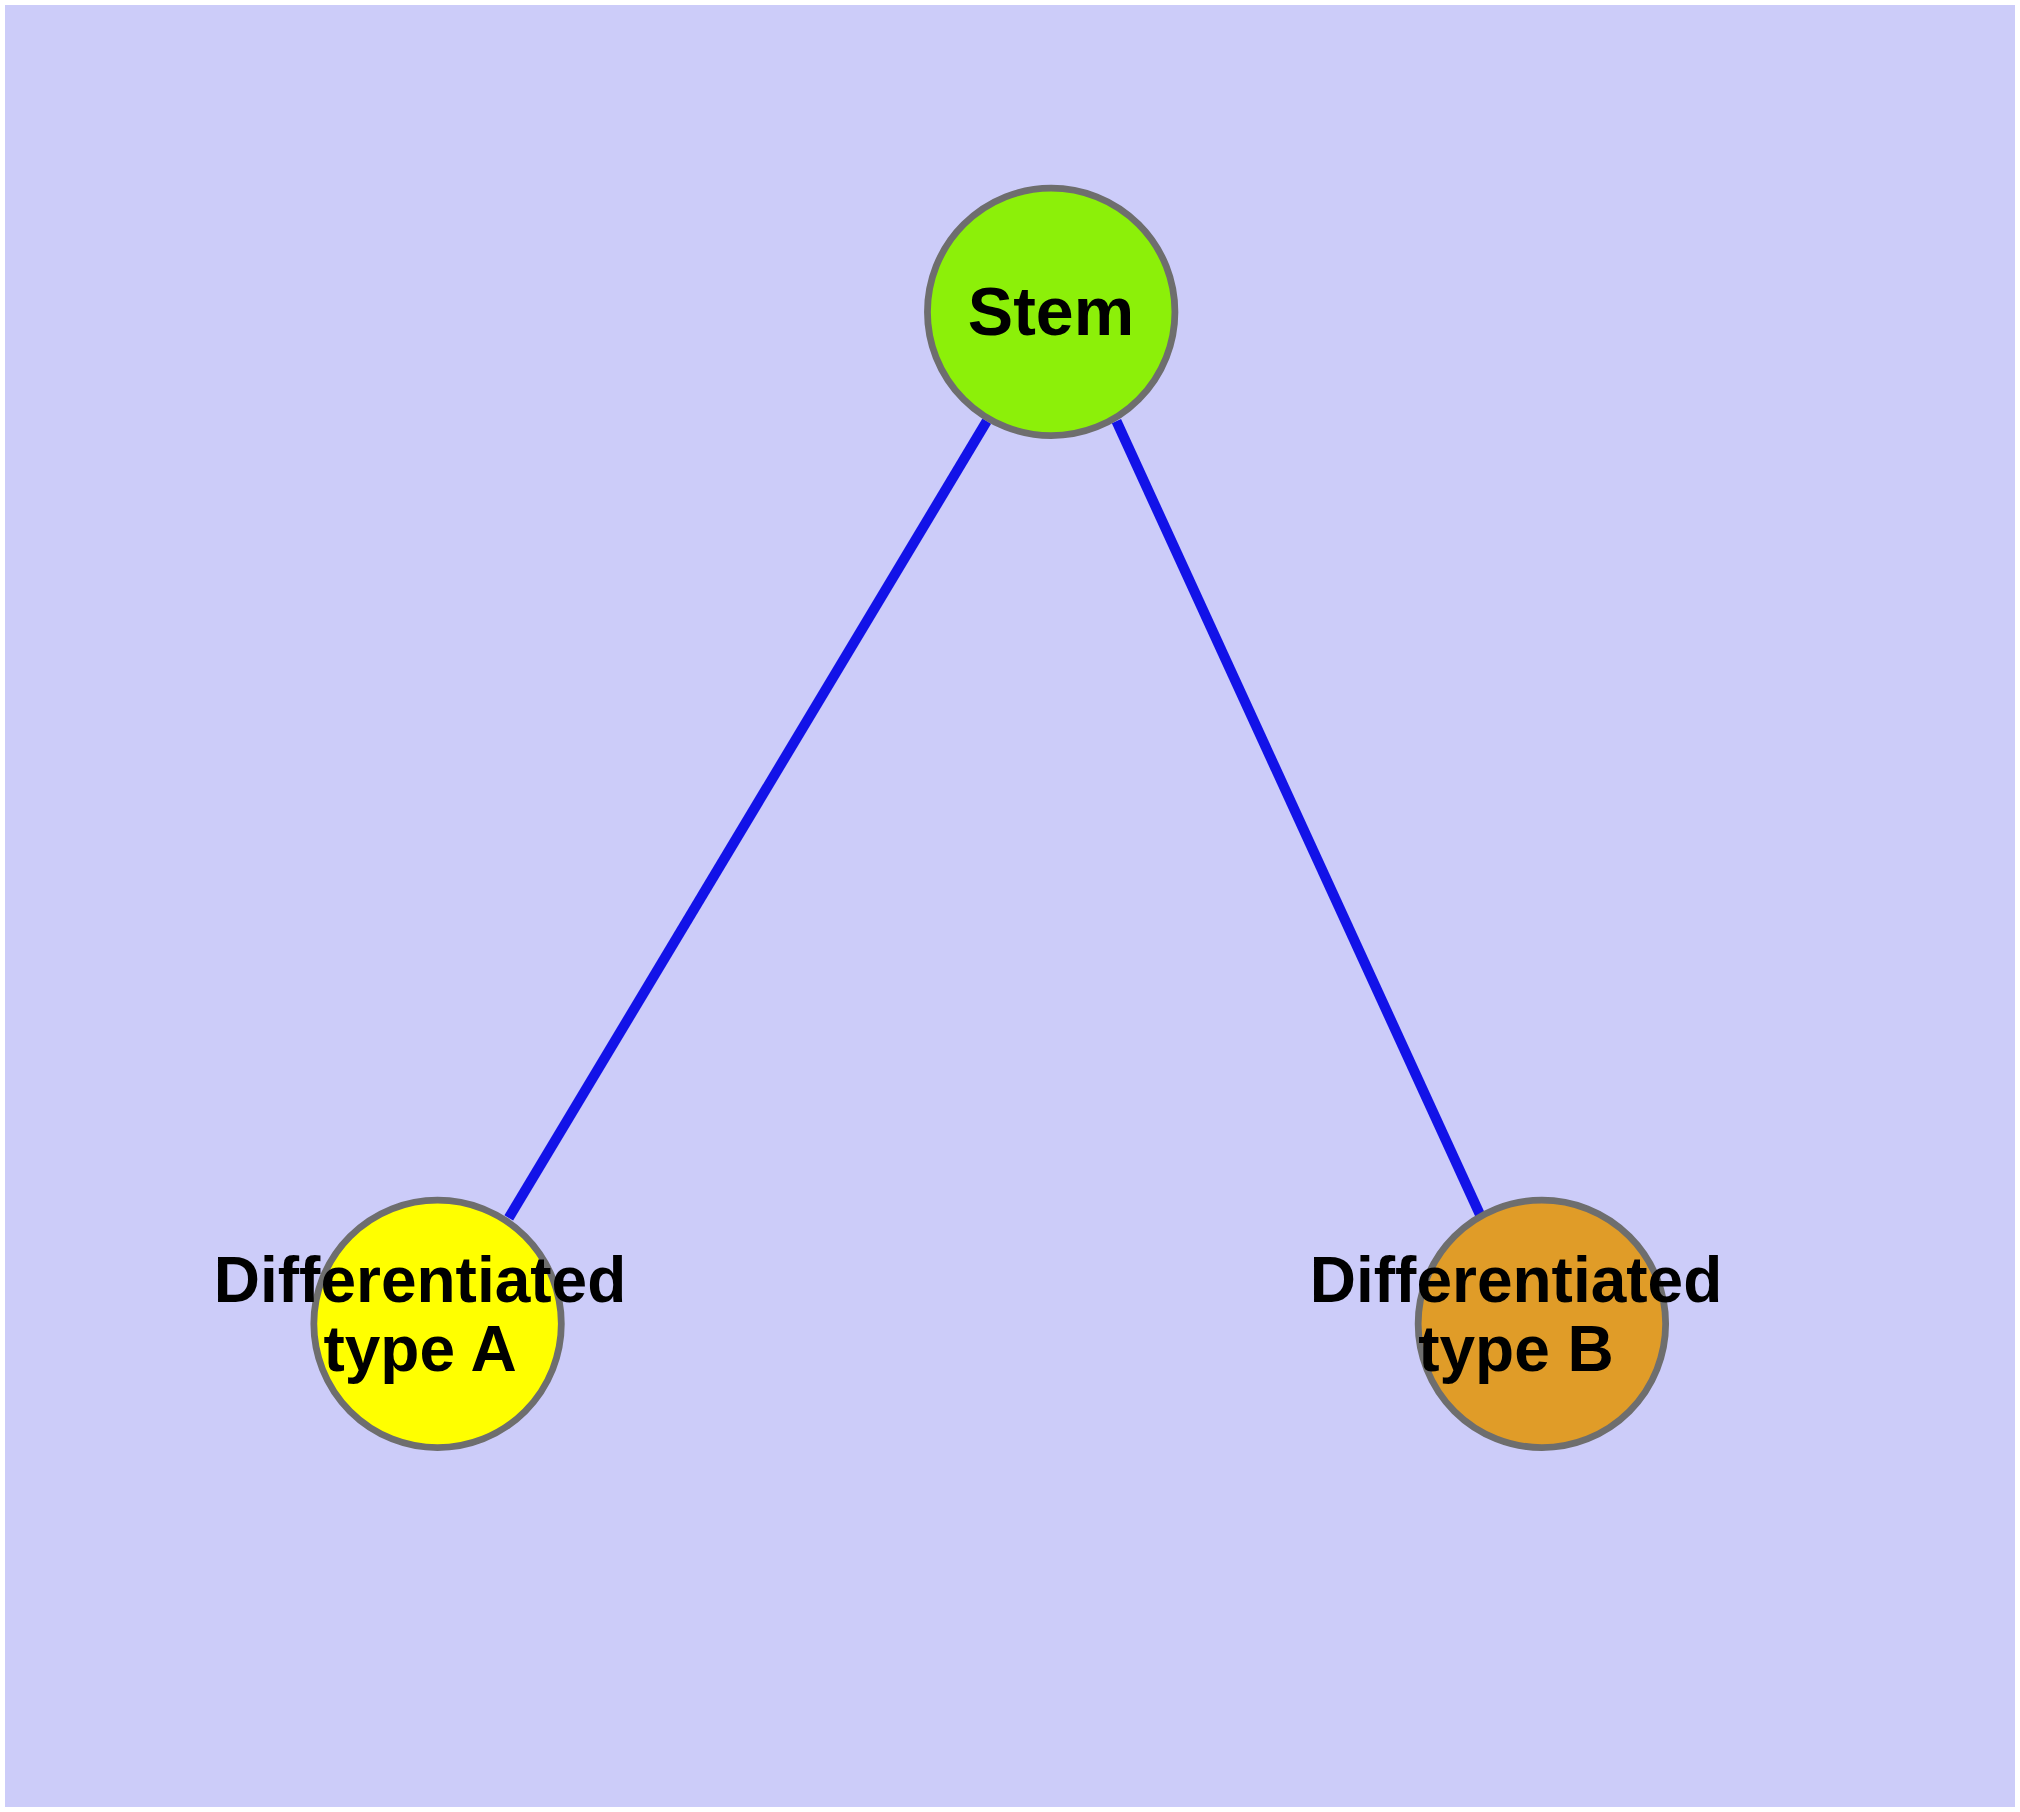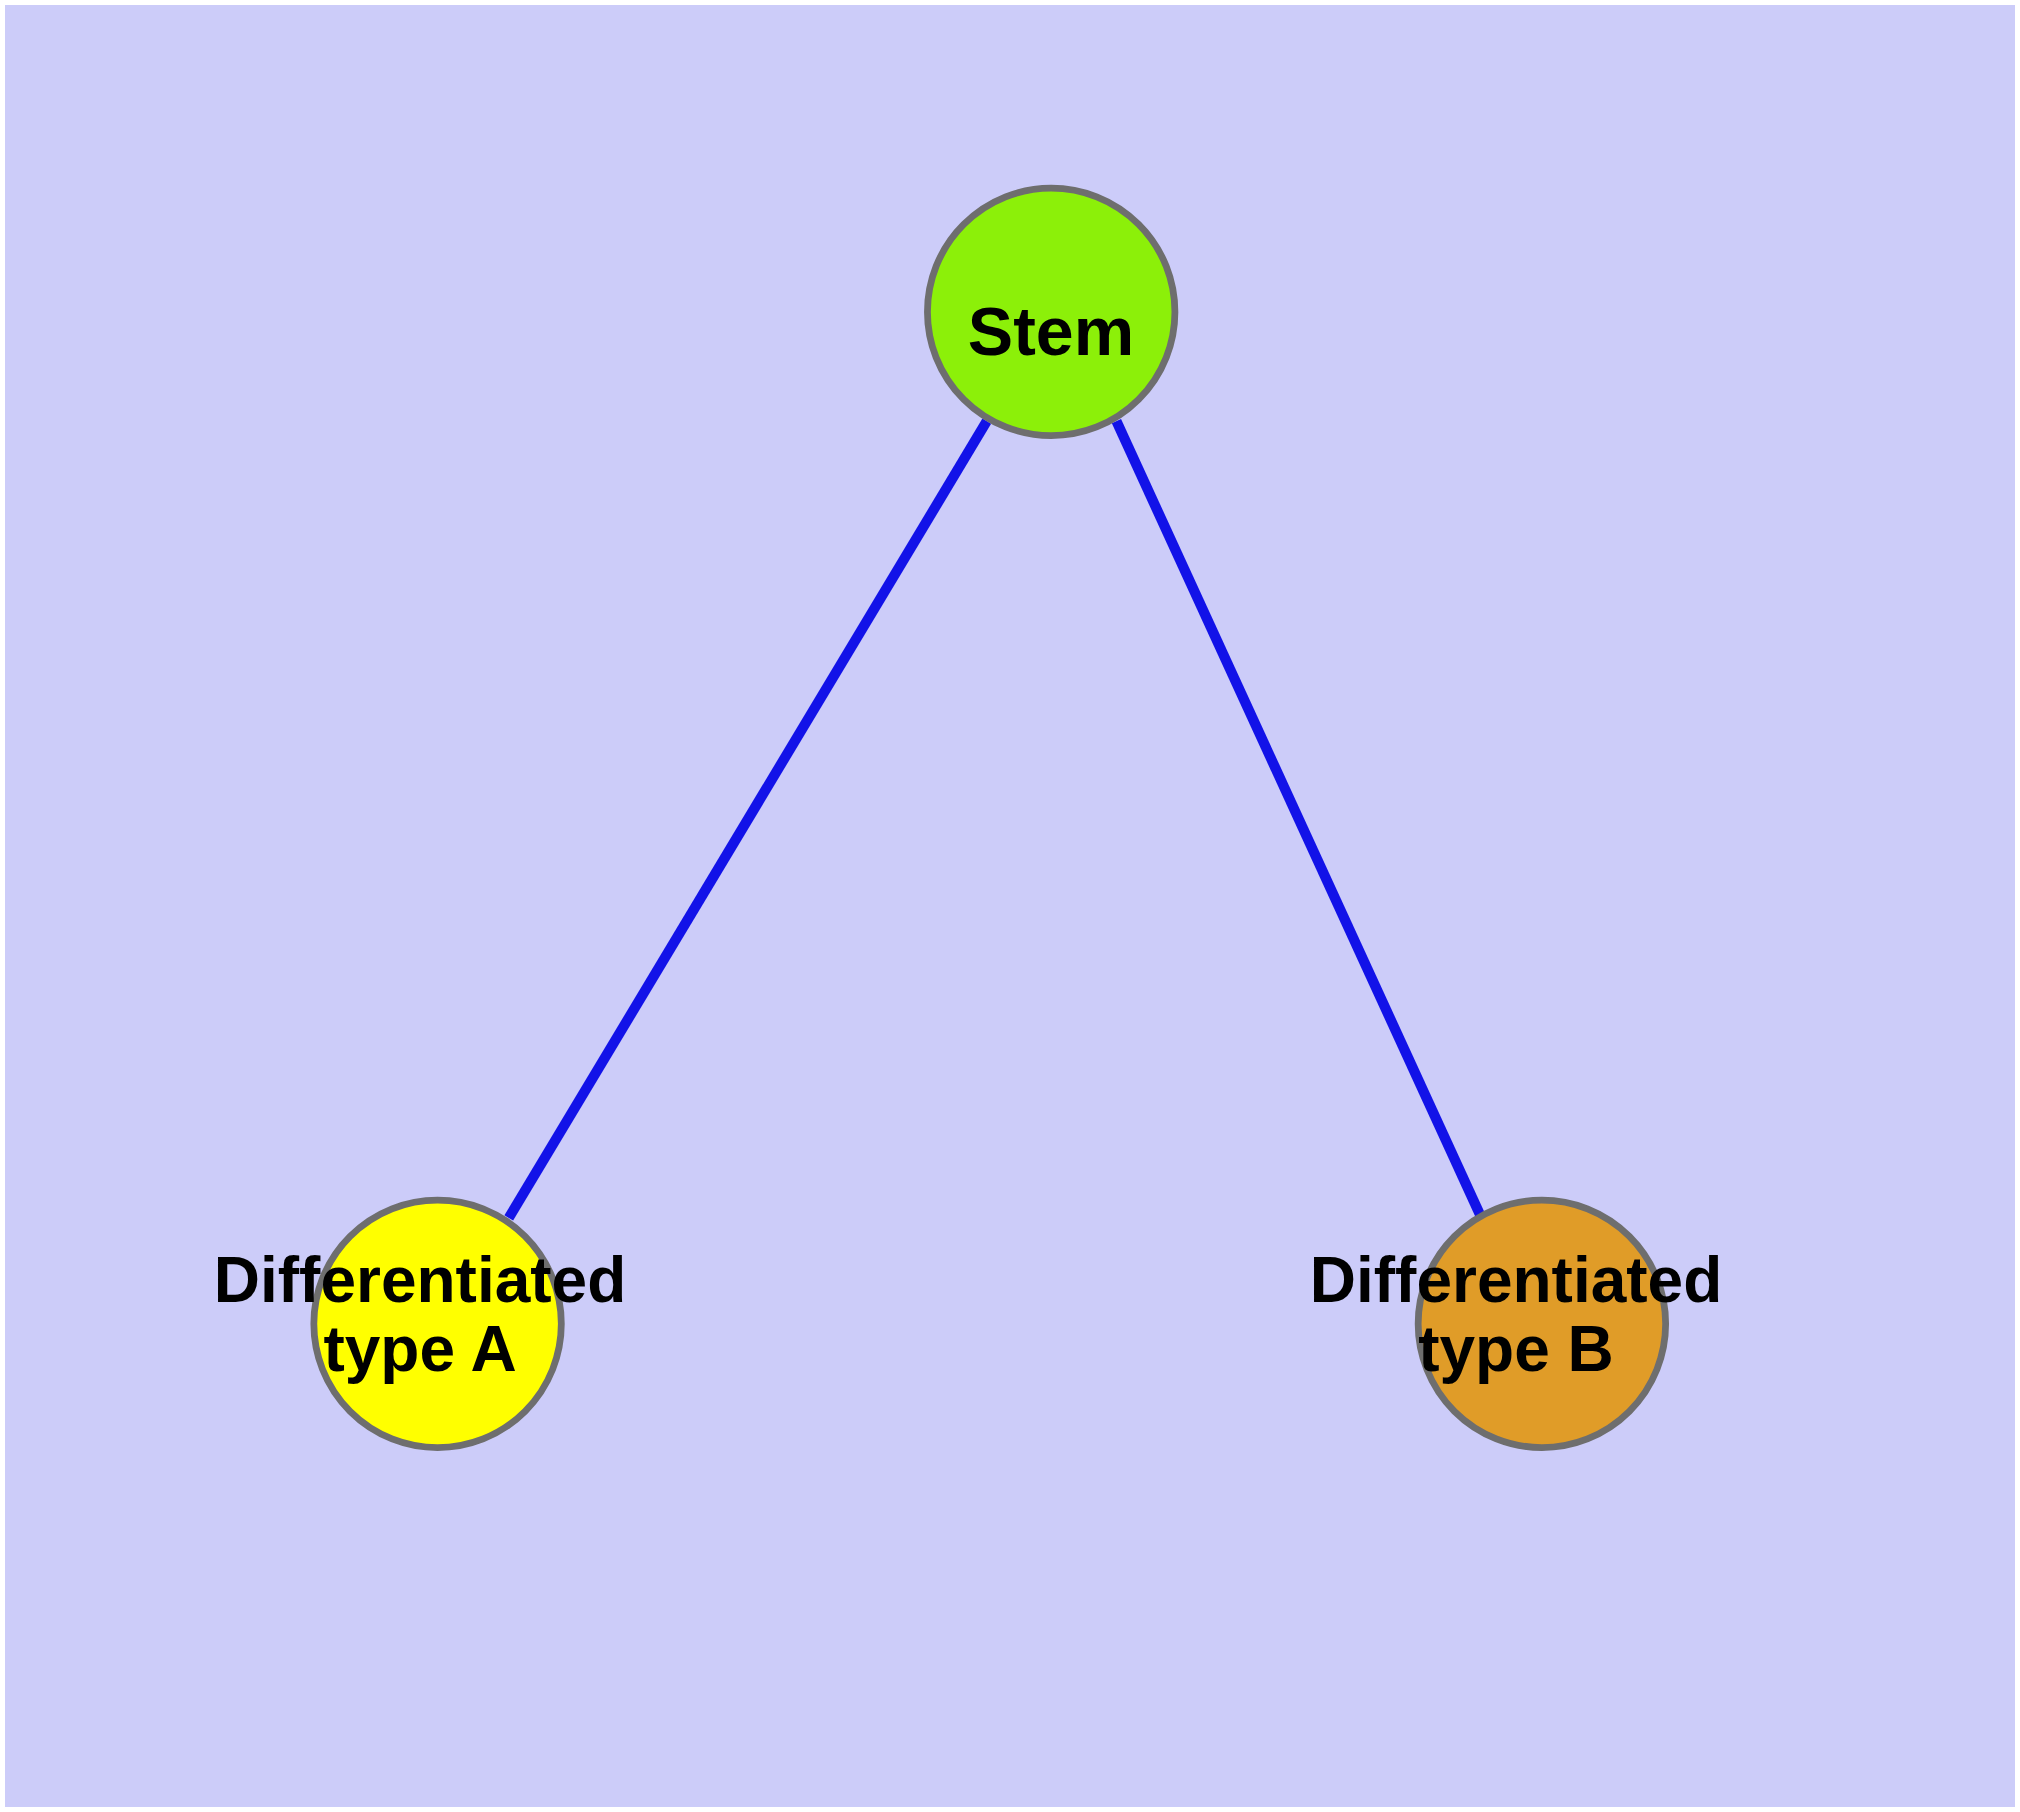--- a/index.html
+++ b/index.html
@@ -57,20 +57,20 @@
       <line x1="1164" y1="497" x2="600" y2="1437" stroke="#1212e8" stroke-width="12" stroke-linecap="butt"></line>
       <line x1="1317" y1="497" x2="1750" y2="1442" stroke="#1212e8" stroke-width="12" stroke-linecap="butt"></line>
     </g>
     <g>
       <circle cx="1240" cy="368" r="146" fill="#8cf009" stroke="#6e6e6e" stroke-width="8"></circle>
       <circle cx="516" cy="1562" r="146" fill="#ffff00" stroke="#6e6e6e" stroke-width="8"></circle>
       <circle cx="1819" cy="1562" r="146" fill="#e09c28" stroke="#6e6e6e" stroke-width="8"></circle>
     </g>
   </svg>
 
-  <div class="node-label label-stem" style="left:1051px; top:312px;margin-top:20px;">Stem</div>
+  <div class="node-label label-stem" style="left:1051px; top:312px;">Stem</div>
 
   <div class="node-label label-typeA" style="left:420px; top:1315px;"><span>Differentiated</span><br><span>type A</span></div>
 
   <div class="node-label label-typeB" style="left:1516px; top:1315px;"><span>Differentiated</span><br><span>type B</span></div>
 
 </div>
 
 
 </body></html>

